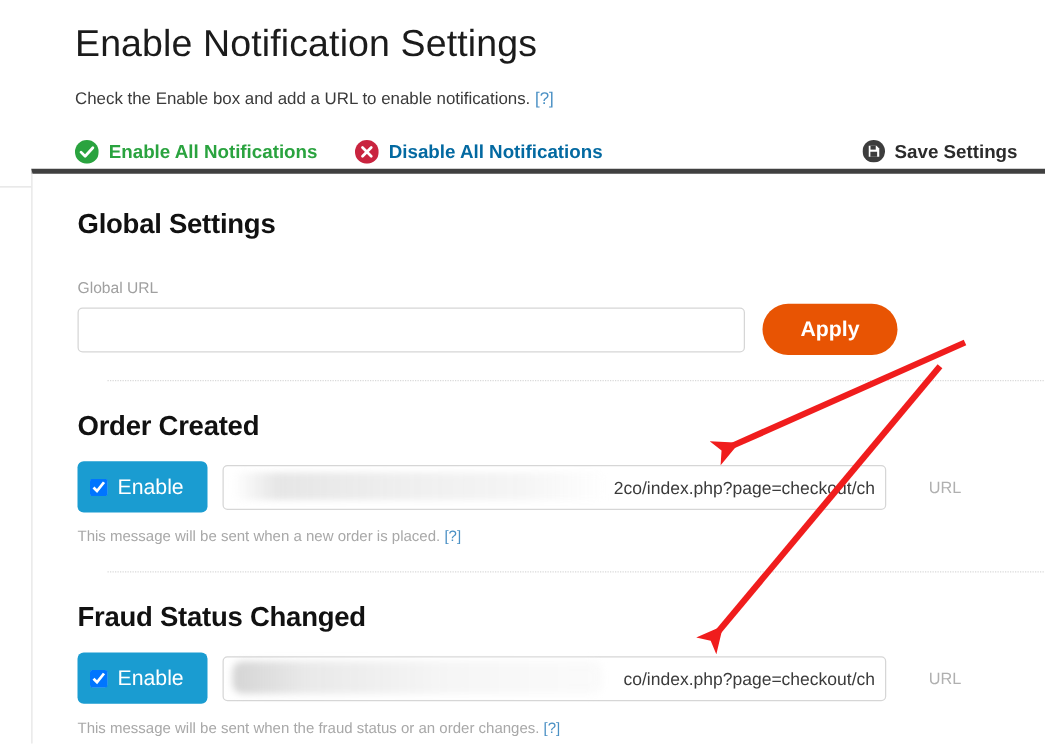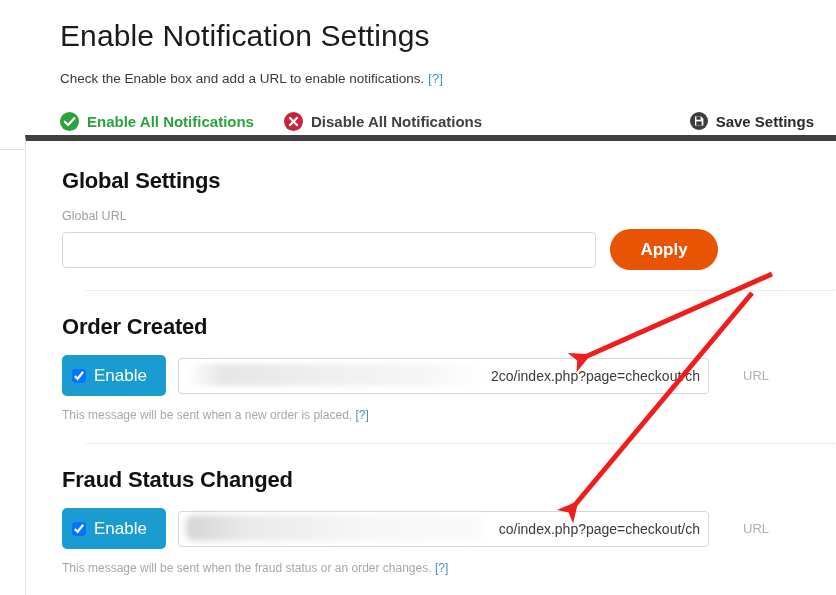--- a/index.html
+++ b/index.html
@@ -50,21 +50,21 @@
     gap: 8px;
     font-size: 15px;
     font-weight: bold;
     cursor: pointer;
     background: none;
     border: none;
     padding: 0;
     font-family: "Liberation Sans", sans-serif;
   }
   .action-enable { color: #2aa33f; margin-right: 30px; }
-  .action-disable { color: #404040; }
+  .action-disable { color: #0369a1; }
   .action-save { color: #2b2b2b; margin-left: auto; }
   .icon-circle {
     width: 19px; height: 19px;
     border-radius: 50%;
     display: inline-flex;
     align-items: center;
     justify-content: center;
     flex: 0 0 auto;
   }
   .icon-circle svg { display: block; }
@@ -78,38 +78,38 @@
   }
 
   
   .card {
     position: absolute;
     left: 25px;
     top: 135px;
     width: 811px;
     height: 460px;
     border-left: 1px solid #e4e4e4;
-    border-top: 6px solid #404040;
+    border-top: 4px solid #404040;
     background: #fff;
     padding: 26px 0 0 36px;
   }
 
   .section-title {
     font-size: 22px;
     font-weight: bold;
     color: #111111;
     margin: 0;
     line-height: 28px;
     letter-spacing: -0.2px;
   }
 
   .field-label {
     font-size: 12.5px;
     color: #a0a0a0;
-    margin-top: 14px;
+    margin-top: 30px;
     margin-bottom: 6px;
   }
 
   .global-row { display: flex; align-items: center; gap: 14px; }
 
   .text-input {
     height: 36px;
     border: 1px solid #d6d6d6;
     border-radius: 4px;
     background: #fff;

